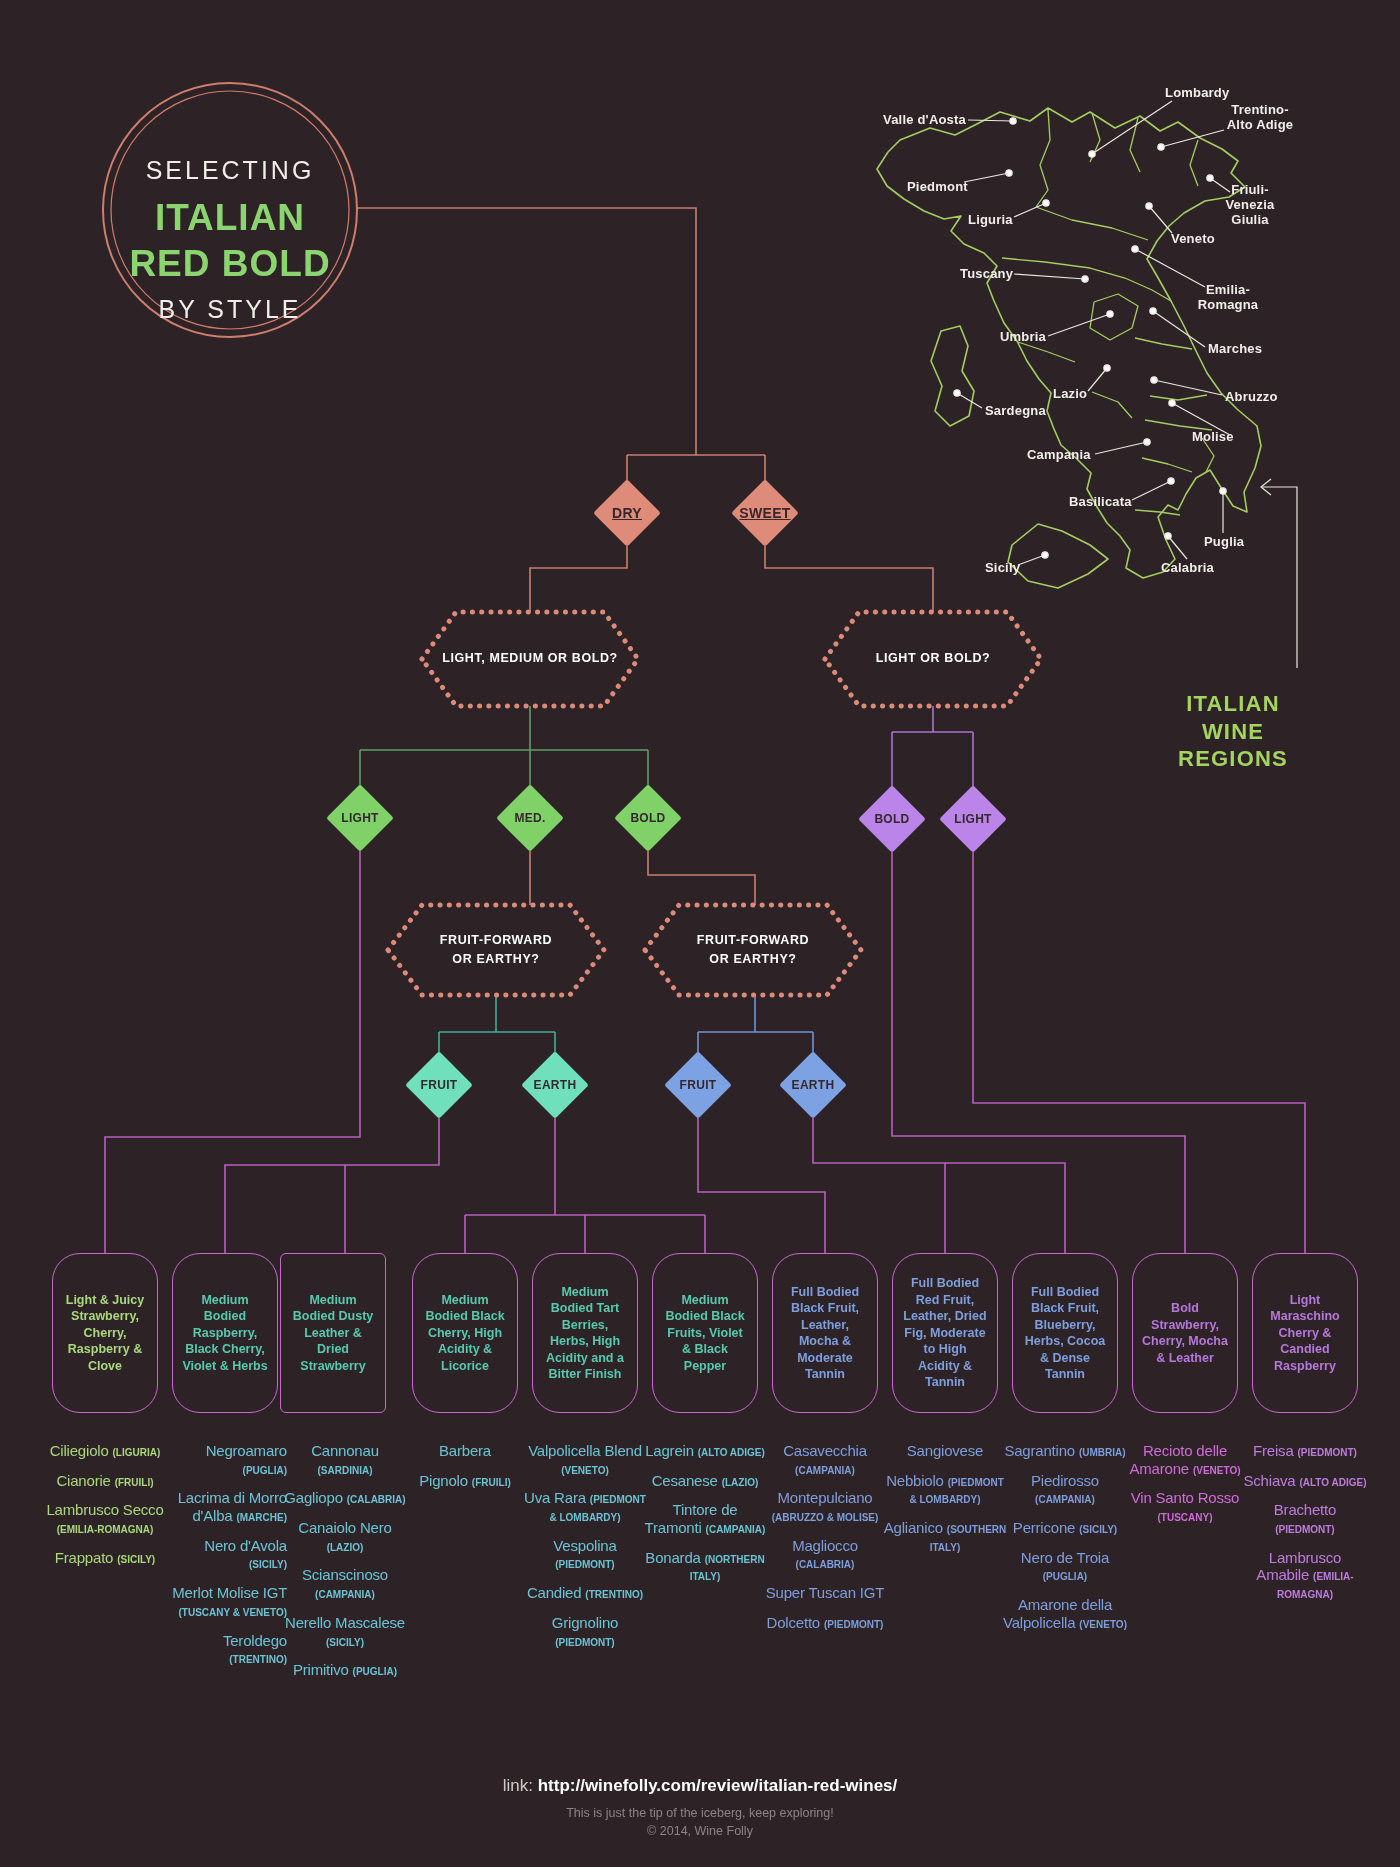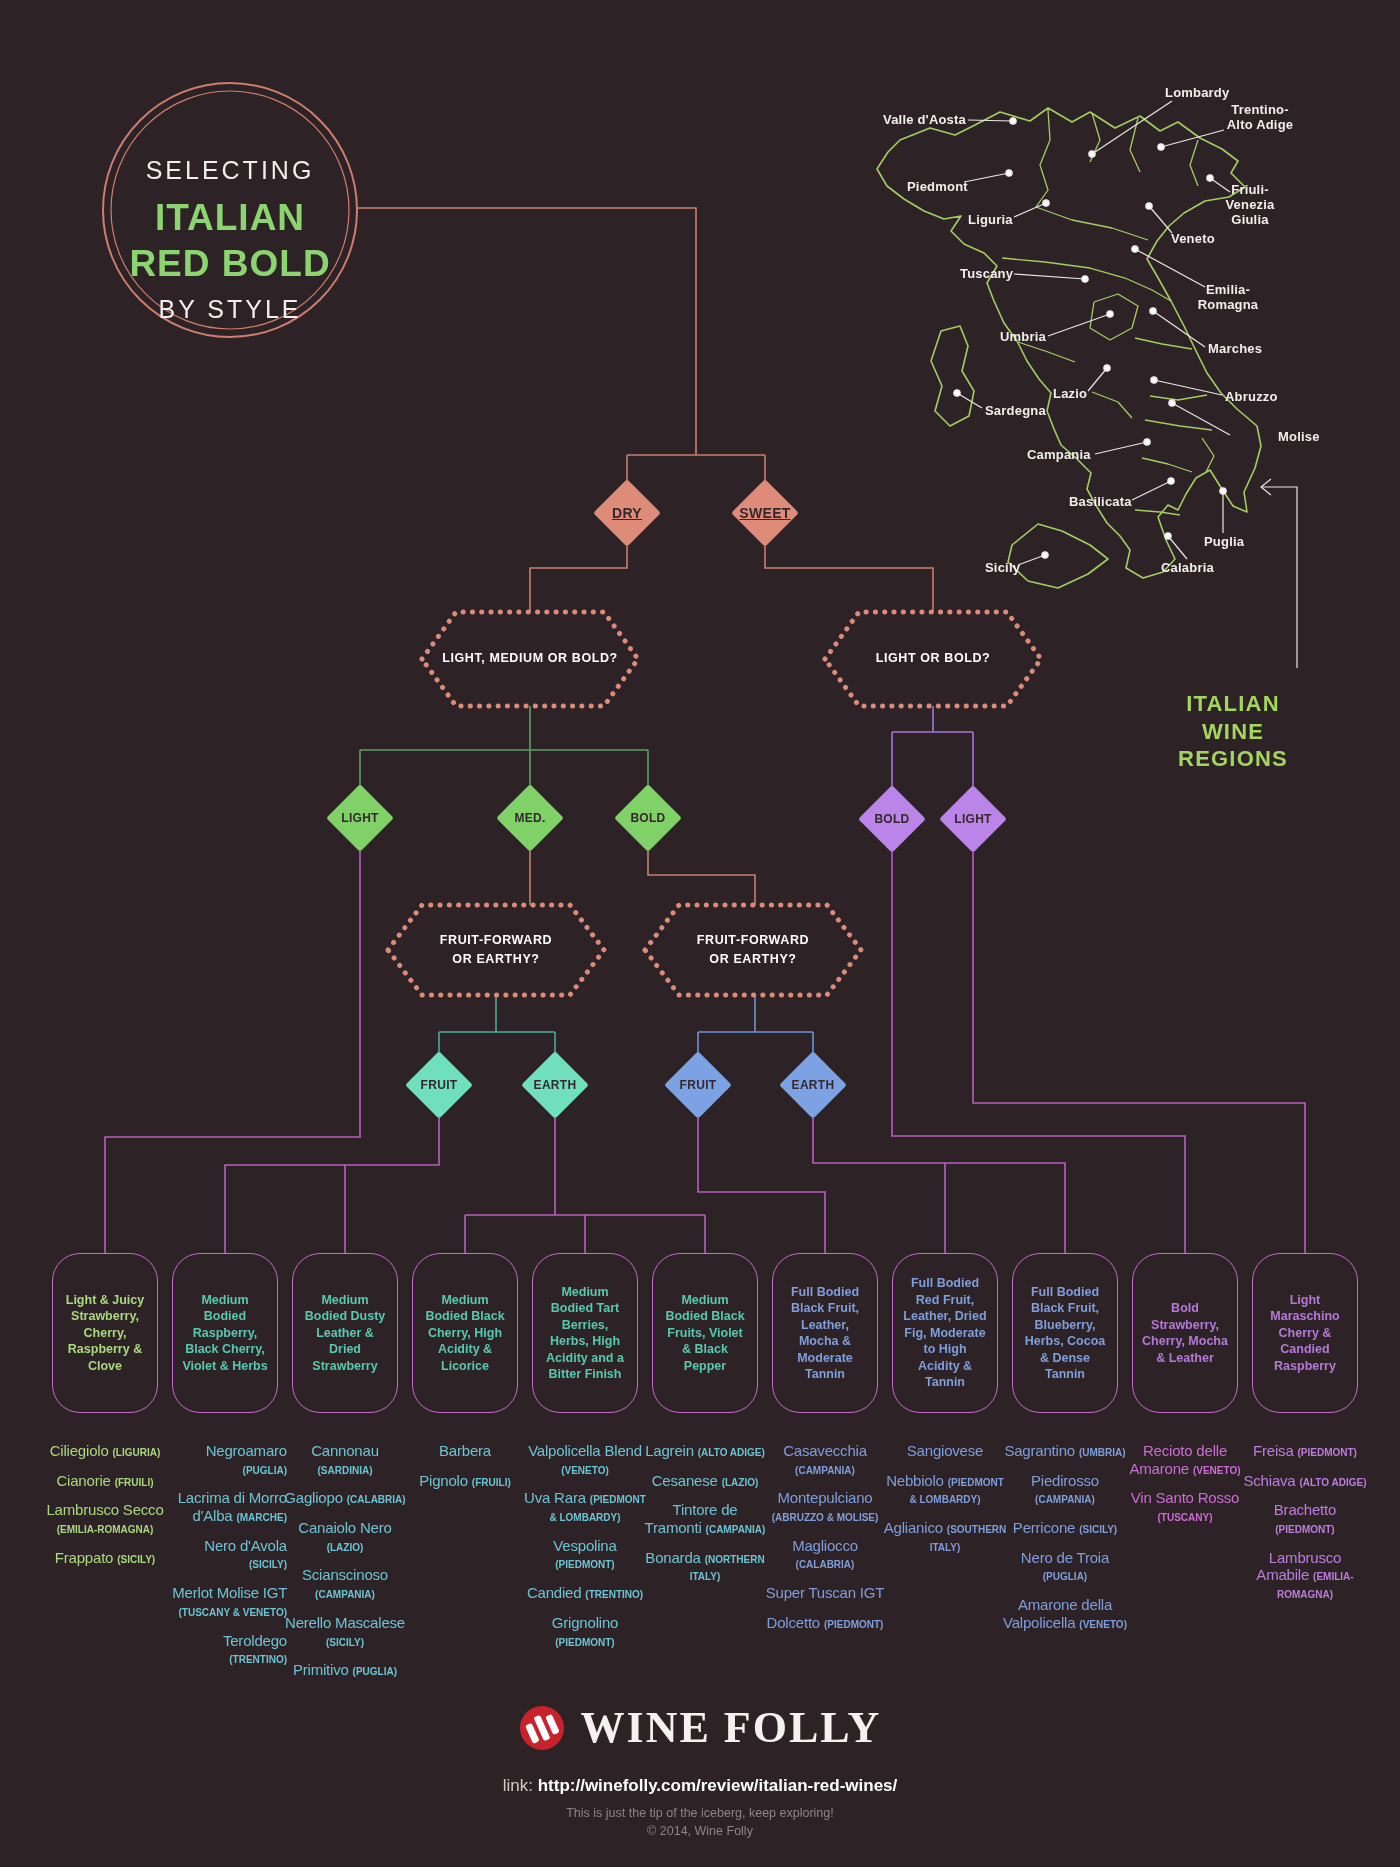--- a/index.html
+++ b/index.html
@@ -158,21 +158,21 @@
   <div class="ml" style="left:1171px;top:232px;">Veneto</div>
   <div class="ml" style="left:968px;top:213px;">Liguria</div>
   <div class="ml c" style="left:1192px;top:283px;width:72px;">Emilia-
 Romagna</div>
   <div class="ml" style="left:960px;top:267px;">Tuscany</div>
   <div class="ml" style="left:1208px;top:342px;">Marches</div>
   <div class="ml" style="left:1000px;top:330px;">Umbria</div>
   <div class="ml" style="left:1053px;top:387px;">Lazio</div>
   <div class="ml" style="left:1225px;top:390px;">Abruzzo</div>
   <div class="ml" style="left:985px;top:404px;">Sardegna</div>
-  <div class="ml" style="left:1278px;top:430px;">Molise</div>
+  <div class="ml" style="left:1192px;top:430px;">Molise</div>
   <div class="ml" style="left:1027px;top:448px;">Campania</div>
   <div class="ml" style="left:1069px;top:495px;">Basilicata</div>
   <div class="ml" style="left:1204px;top:535px;">Puglia</div>
   <div class="ml" style="left:985px;top:561px;">Sicily</div>
   <div class="ml" style="left:1161px;top:561px;">Calabria</div>
   <div class="caption">ITALIAN
 WINE
 REGIONS</div>
 
   <div class="dm big f-salmon" style="left:627px;top:513px;">
@@ -222,21 +222,21 @@
 
   <div class="hx" style="left:422px;top:612px;width:216px;height:94px;">LIGHT, MEDIUM OR BOLD?</div>
   <div class="hx" style="left:825px;top:612px;width:216px;height:94px;">LIGHT OR BOLD?</div>
   <div class="hx" style="left:388px;top:905px;width:216px;height:90px;">FRUIT-FORWARD
 OR EARTHY?</div>
   <div class="hx" style="left:645px;top:905px;width:216px;height:90px;">FRUIT-FORWARD
 OR EARTHY?</div>
 
   <div class="wbox t-green" style="left:52px;">Light &amp; Juicy Strawberry, Cherry, Raspberry &amp; Clove</div>
   <div class="wbox t-teal" style="left:172px;">Medium Bodied Raspberry, Black Cherry, Violet &amp; Herbs</div>
-  <div class="wbox t-teal" style="left:292px;">Medium Bodied Dusty Leather &amp; Dried Strawberry</div>
+  <div class="wbox t-teal" style="left:280px;border-radius:6px;">Medium Bodied Dusty Leather &amp; Dried Strawberry</div>
   <div class="wbox t-teal" style="left:412px;">Medium Bodied Black Cherry, High Acidity &amp; Licorice</div>
   <div class="wbox t-teal" style="left:532px;">Medium Bodied Tart Berries, Herbs, High Acidity and a Bitter Finish</div>
   <div class="wbox t-teal" style="left:652px;">Medium Bodied Black Fruits, Violet &amp; Black Pepper</div>
   <div class="wbox t-blue" style="left:772px;">Full Bodied Black Fruit, Leather, Mocha &amp; Moderate Tannin</div>
   <div class="wbox t-blue" style="left:892px;">Full Bodied Red Fruit, Leather, Dried Fig, Moderate to High Acidity &amp; Tannin</div>
   <div class="wbox t-blue" style="left:1012px;">Full Bodied Black Fruit, Blueberry, Herbs, Cocoa &amp; Dense Tannin</div>
   <div class="wbox t-purple" style="left:1132px;">Bold Strawberry, Cherry, Mocha &amp; Leather</div>
   <div class="wbox t-purple" style="left:1252px;">Light Maraschino Cherry &amp; Candied Raspberry</div>
 
   <div class="wcol t-green" style="left:43px;">
@@ -300,31 +300,20 @@
     <div class="wine"><span>Recioto delle Amarone</span> <span class="rg">(VENETO)</span></div>
     <div class="wine"><span>Vin Santo Rosso</span> <span class="rg">(TUSCANY)</span></div>
   </div>
   <div class="wcol t-purple2" style="left:1243px;">
     <div class="wine"><span>Freisa</span> <span class="rg">(PIEDMONT)</span></div>
     <div class="wine"><span>Schiava</span> <span class="rg">(ALTO ADIGE)</span></div>
     <div class="wine"><span>Brachetto</span> <span class="rg">(PIEDMONT)</span></div>
     <div class="wine"><span>Lambrusco Amabile</span> <span class="rg">(EMILIA-ROMAGNA)</span></div>
   </div>
 
-  <div class="brand">
-    <svg width="46" height="46" viewBox="0 0 46 46">
-      <circle cx="23" cy="23" r="22" fill="#c8232c"></circle>
-      <g fill="#ffffff" transform="translate(23,23) rotate(-24)">
-        <rect x="-14.5" y="-9" width="7" height="20" rx="2.5"></rect>
-        <rect x="-3.5" y="-13" width="7" height="26" rx="2.5"></rect>
-        <rect x="7.5" y="-9" width="7" height="20" rx="2.5"></rect>
-      </g>
-    </svg>
-    <span class="brandname">WINE FOLLY</span>
-  </div>
   <div class="linkline">
     <span>link:</span>
     <b>http://winefolly.com/review/italian-red-wines/</b>
   </div>
   <div class="tag">This is just the tip of the iceberg, keep exploring!</div>
   <div class="cop">© 2014, Wine Folly</div>
 
 </div>
 
 </body></html>

